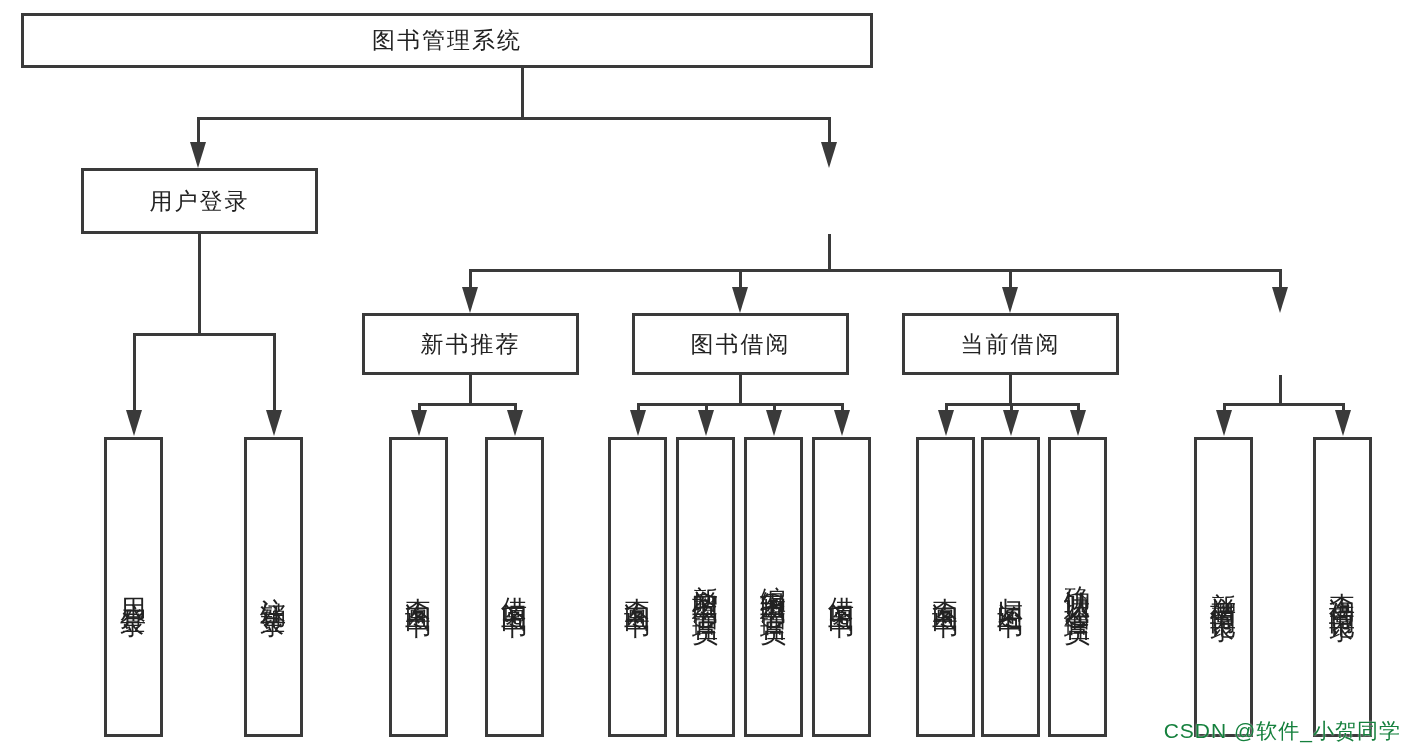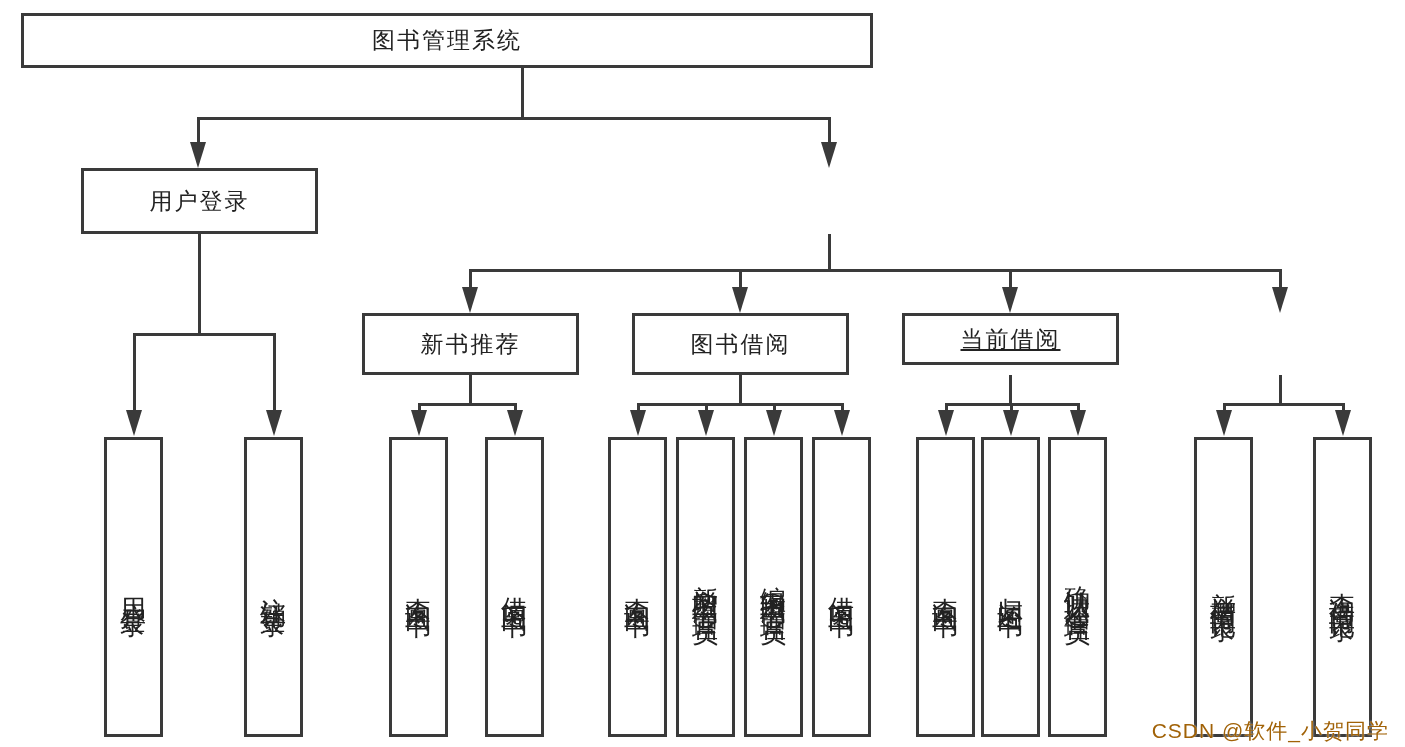--- a/index.html
+++ b/index.html
@@ -19,22 +19,22 @@
     font-size:26px; letter-spacing:5px; line-height:1; white-space:nowrap;
   }
   .vline { position:absolute; width:3px; background:#3a3a3a; }
   .hline { position:absolute; height:3px; background:#3a3a3a; }
   .ahead {
     position:absolute; width:0; height:0;
     border-left:8px solid transparent; border-right:8px solid transparent;
     border-top:26px solid #3a3a3a;
   }
   .watermark {
-    position:absolute; top:717px; right:16px; z-index:5;
-    color:#a16207; font-size:21px; letter-spacing:1px; white-space:nowrap;
+    position:absolute; top:717px; right:4px; z-index:5;
+    color:#15803d; font-size:21px; letter-spacing:1px; white-space:nowrap;
     text-shadow:0 0 2px #ffffff;
   }
 </style>
 </head>
 <body>
 
 <div id="canvas">
 
   <div class="box" style="left:21px; top:13px; width:852px; height:55px;">
     <span class="hlabel">图书管理系统</span>
@@ -68,21 +68,21 @@
   <div class="ahead" style="left:1002px; top:287px;"></div>
   <div class="vline" style="left:1279px; top:269px; height:22px;"></div>
   <div class="ahead" style="left:1272px; top:287px;"></div>
 
   <div class="box" style="left:362px; top:313px; width:217px; height:62px;">
     <span class="hlabel">新书推荐</span>
   </div>
   <div class="box" style="left:632px; top:313px; width:217px; height:62px;">
     <span class="hlabel">图书借阅</span>
   </div>
-  <div class="box" style="left:902px; top:313px; width:217px; height:52px;text-decoration:underline;">
+  <div class="box" style="left:902px; top:313px; width:217px; height:62px;">
     <span class="hlabel">当前借阅</span>
   </div>
 
   <div class="vline" style="left:469px; top:375px; height:31px;"></div>
   <div class="hline" style="left:418px; top:403px; width:98px;"></div>
   <div class="vline" style="left:418px; top:403px; height:10px;"></div>
   <div class="ahead" style="left:411px; top:410px;"></div>
   <div class="vline" style="left:514px; top:403px; height:10px;"></div>
   <div class="ahead" style="left:507px; top:410px;"></div>
 

